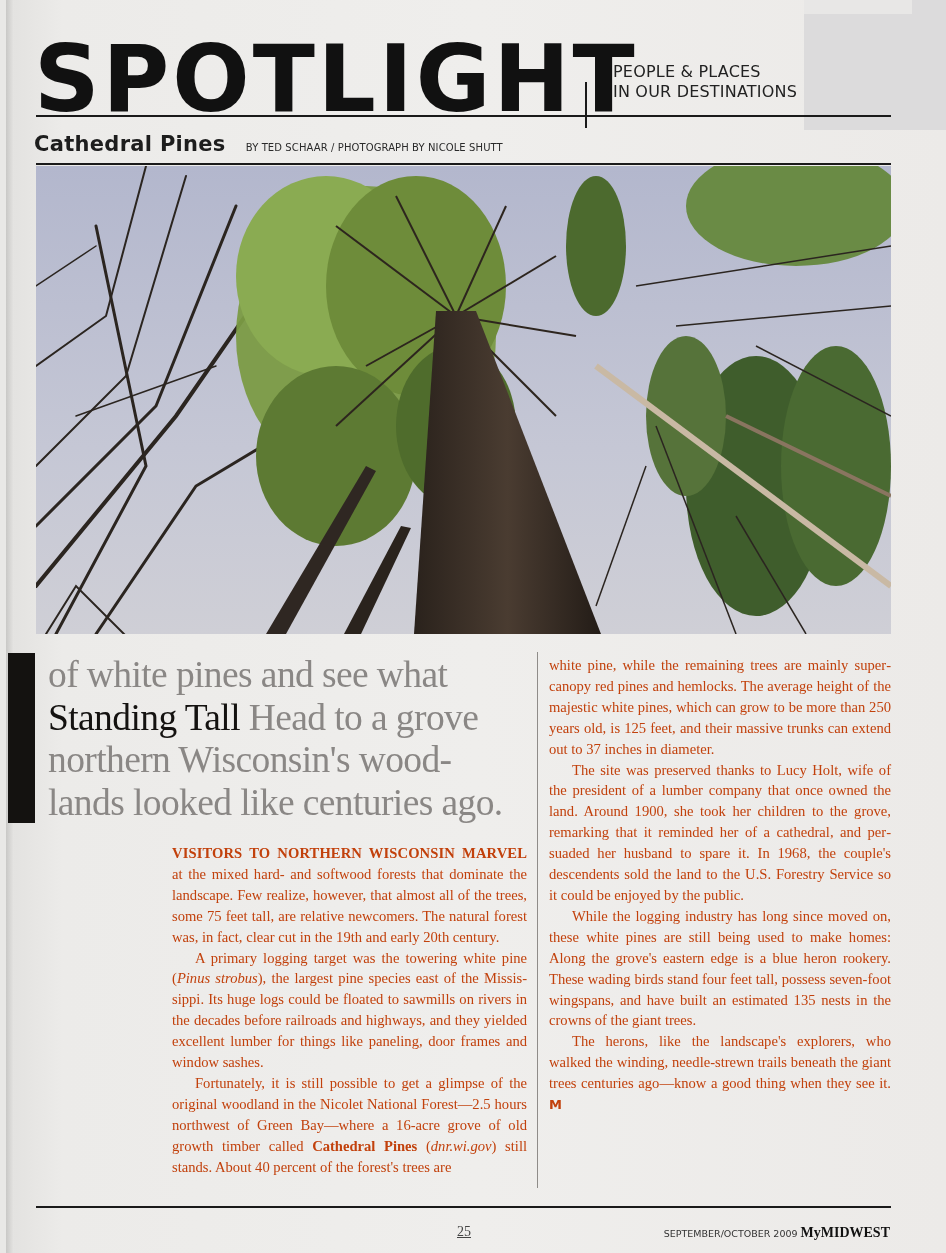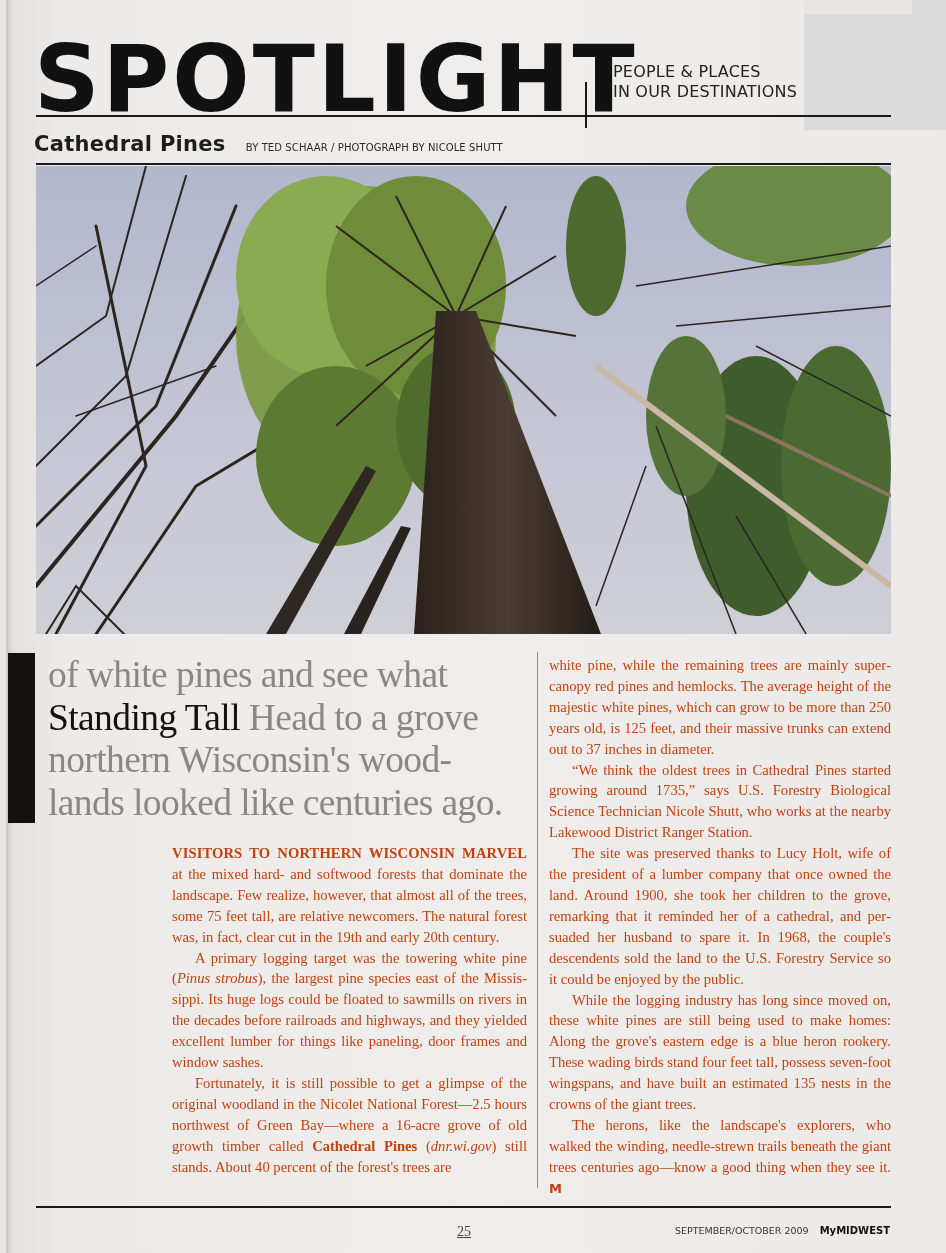--- a/index.html
+++ b/index.html
@@ -99,21 +99,21 @@
   }
   .page-num {
     position: absolute; left: 457px; top: 1224px;
     font-family: "Liberation Serif", serif; font-size: 14px; color: #444;
     text-decoration: underline;
   }
   .folio {
     position: absolute; right: 56px; top: 1225px;
     font-family: "DejaVu Sans", sans-serif; font-size: 9.5px; color: #333; white-space: nowrap;
   }
-  .folio .brand { font-weight: bold; font-size: 10px; color: #111; margin-left: 11px; }
+  .folio .brand { font-weight: bold; font-size: 14px; color: #111; margin-left: 3px; font-family: Liberation Serif, serif; }
 </style>
 </head>
 <body>
 
 <div class="page">
   <div class="page-edge"></div>
   <div class="corner-tab">
       <div class="corner-tab-inner"></div>
     </div>
 </div>
@@ -220,21 +220,20 @@
 <div class="col col-left">
   <p><span class="smallcaps">VISITORS TO NORTHERN WISCONSIN MARVEL</span><span> at the mixed hard- and softwood forests that dominate the landscape. Few realize, however, that almost all of the trees, some 75 feet tall, are relative newcomers. The natural forest was, in fact, clear cut in the 19th and early 20th century.</span></p>
   <p class="indent"><span>A primary logging target was the towering white pine (</span><em>Pinus strobus</em><span>), the largest pine species east of the Missis­sippi. Its huge logs could be floated to sawmills on rivers in the decades before railroads and highways, and they yielded excellent lumber for things like paneling, door frames and window sashes.</span></p>
   <p class="indent"><span>Fortunately, it is still possible to get a glimpse of the original woodland in the Nicolet National Forest—2.5 hours northwest of Green Bay—where a 16-acre grove of old growth timber called </span><strong>Cathedral Pines</strong><span> (</span><em>dnr.wi.gov</em><span>)</span><span> still stands. About 40 percent of the forest's trees are</span></p>
 </div>
 
 <div class="col-divider"></div>
 
 <div class="col col-right">
   <p>white pine, while the remaining trees are mainly super­canopy red pines and hemlocks. The average height of the majestic white pines, which can grow to be more than 250 years old, is 125 feet, and their massive trunks can extend out to 37 inches in diameter.</p>
-  <p class="indent">“We think the oldest trees in Cathedral Pines start­ed growing around 1735,” says U.S. Forestry Biological Science Technician Nicole Shutt, who works at the nearby Lakewood District Ranger Station.</p>
   <p class="indent">The site was preserved thanks to Lucy Holt, wife of the president of a lumber company that once owned the land. Around 1900, she took her children to the grove, remarking that it reminded her of a cathedral, and per­suaded her husband to spare it. In 1968, the couple's descendents sold the land to the U.S. Forestry Service so it could be enjoyed by the public.</p>
   <p class="indent">While the logging industry has long since moved on, these white pines are still being used to make homes: Along the grove's eastern edge is a blue heron rookery. These wading birds stand four feet tall, possess seven-foot wingspans, and have built an estimated 135 nests in the crowns of the giant trees.</p>
   <p class="indent"><span>The herons, like the landscape's explorers, who walked the winding, needle-strewn trails beneath the giant trees centuries ago—know a good thing when they see it. </span><span class="end-mark">M</span></p>
 </div>
 
 <div class="rule-bottom"></div>
 <div class="page-num">25</div>
 <div class="folio">
   <span>SEPTEMBER/OCTOBER 2009</span><span class="brand">MyMIDWEST</span>
 </div>

